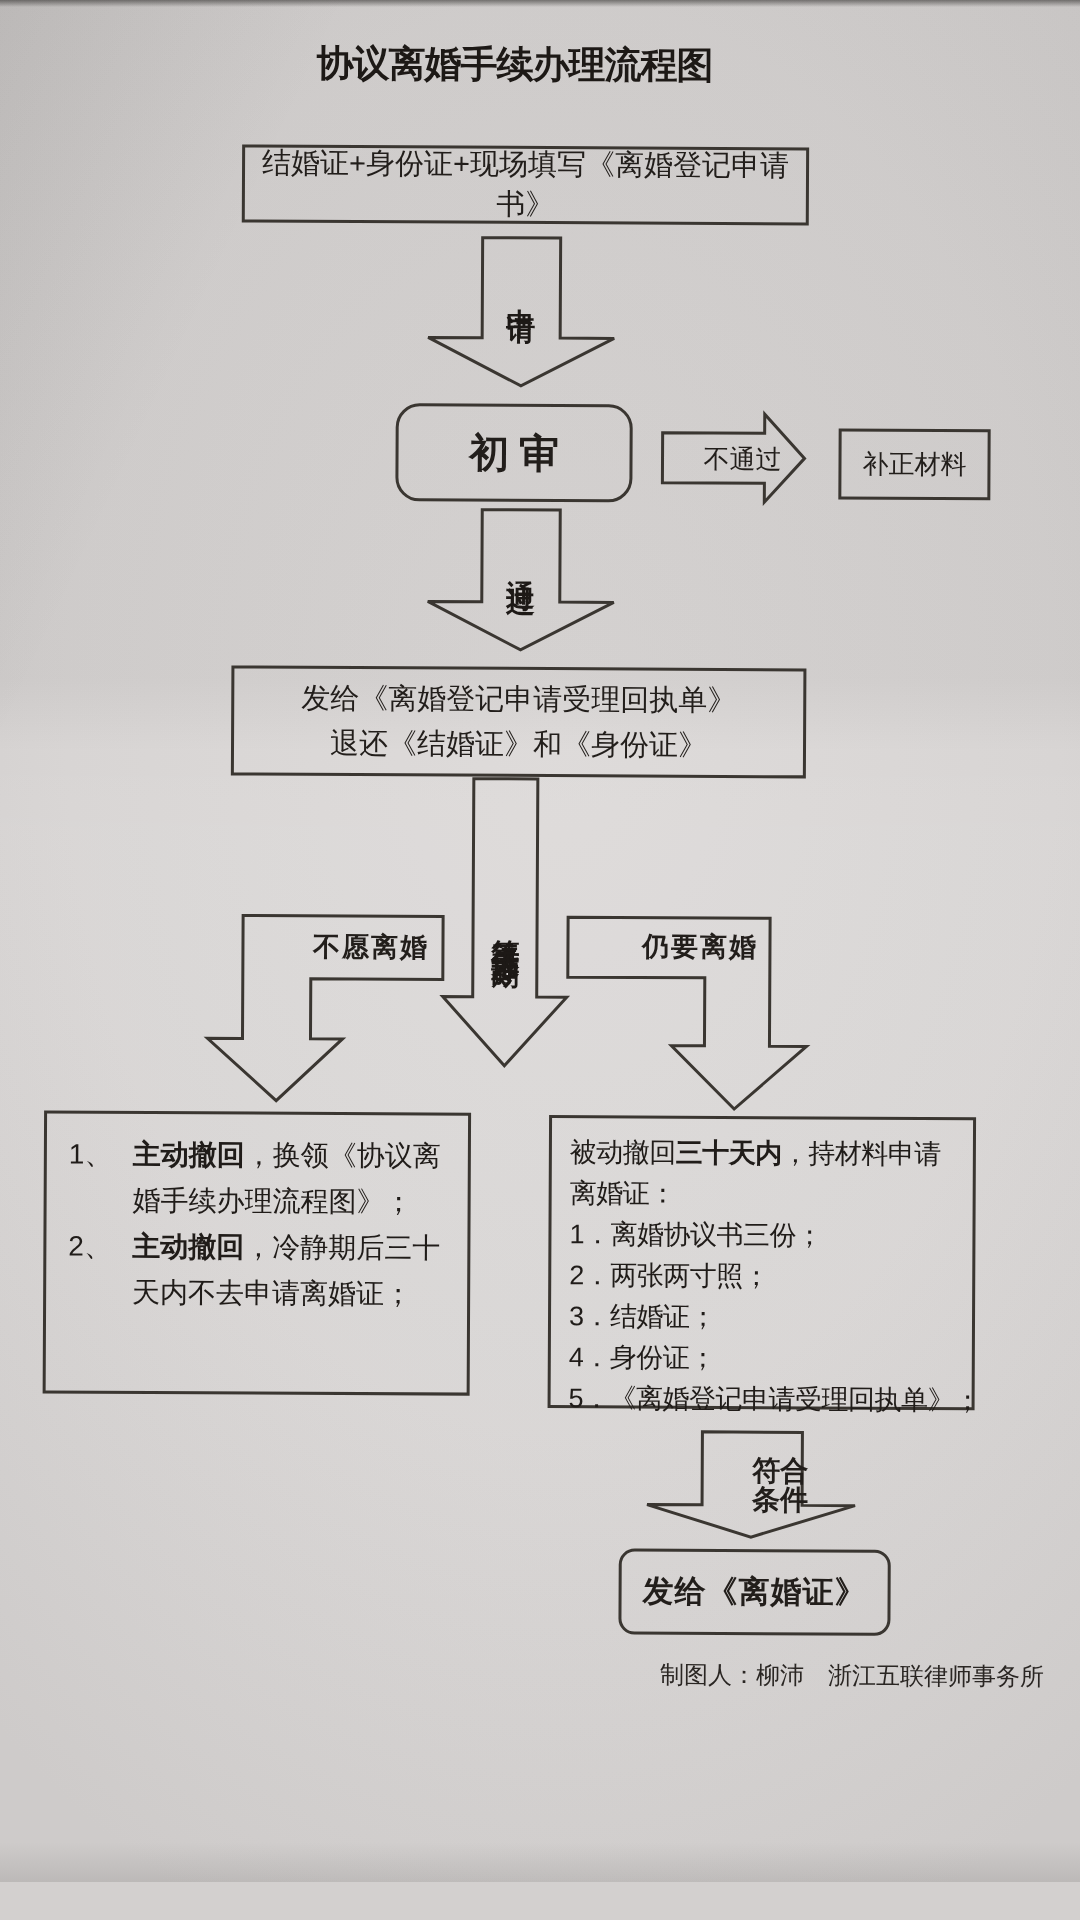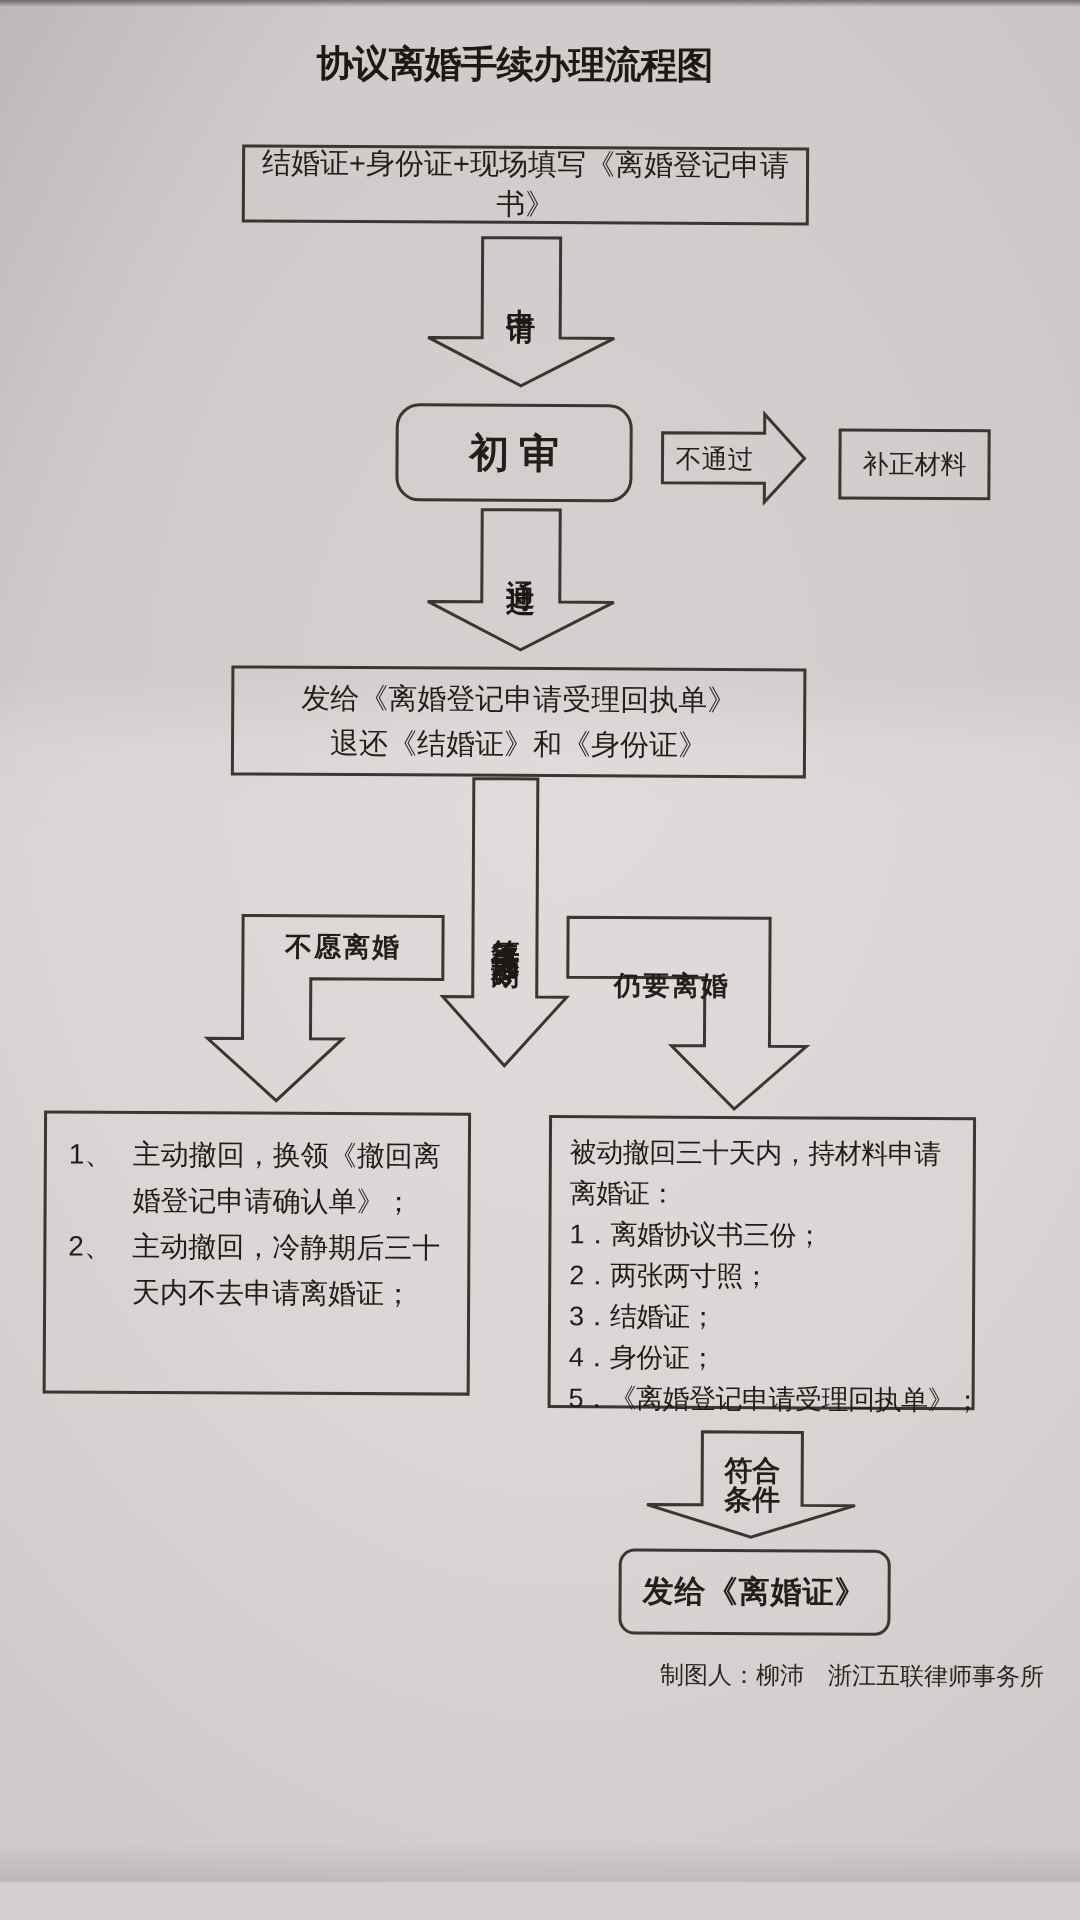--- a/index.html
+++ b/index.html
@@ -29,26 +29,26 @@
     font-size:37px;font-weight:700;letter-spacing:-1px;text-align:center;
     color:#1d1916;
   }
   .vtext{
     position:absolute;writing-mode:vertical-rl;text-orientation:upright;
     display:flex;align-items:center;justify-content:center;text-align:center;
     color:#1d1916;
   }
   svg.overlay{position:absolute;left:0;top:0;}
   svg.overlay polygon{fill:none;stroke:#3a3631;stroke-width:3;stroke-linejoin:miter;}
-  .label{position:absolute;display:flex;align-items:center;justify-content:center;text-align:left;color:#221e1b;}
+  .label{position:absolute;display:flex;align-items:center;justify-content:center;text-align:left;color:#221e1b;padding-left:28px;}
   .bigbox{position:absolute;border:3px solid #3a3631;box-sizing:border-box;color:#201c19;}
   .li{display:flex;align-items:flex-start;}
   .li .num{flex:0 0 64px;}
   .li .txt{flex:1 1 auto;}
-  b,.b{font-weight:400;text-align:center;}
+  b,.b{font-weight:700;text-align:center;}
   .credit{position:absolute;color:#2a2623;}
   .pre{white-space:pre-line;}
 </style>
 </head>
 <body>
 
 <div class="page">
   <div class="flow">
 
     <div class="title">协议离婚手续办理流程图</div>
@@ -90,26 +90,26 @@
 
     <div class="box" style="left:230px;top:667px;width:575px;height:110px;font-size:29px;line-height:45px;flex-direction:column;">
       <div>发给《离婚登记申请受理回执单》</div>
       <div>退还《结婚证》和《身份证》</div>
     </div>
 
     <div class="vtext" style="left:477px;top:798px;width:56px;height:262px;font-size:28px;font-weight:600;letter-spacing:3px;">等待三十天冷静期</div>
 
     <div class="label" style="left:253px;top:923px;width:180px;height:50px;font-size:27px;font-weight:600;letter-spacing:2px;">不愿离婚</div>
 
-    <div class="label" style="left:582px;top:960px;width:180px;height:50px;font-size:27px;font-weight:600;letter-spacing:2px;">仍要离婚</div>
+    <div class="label" style="left:582px;top:921px;width:180px;height:50px;font-size:27px;font-weight:600;letter-spacing:2px;">仍要离婚</div>
 
     <div class="bigbox" style="left:45px;top:1113px;width:427px;height:283px;padding:18px 12px 0 22px;font-size:28px;line-height:46px;">
       <div class="li">
         <span class="num">1、</span>
-        <span class="txt"><b>主动撤回</b><span>，换领《撤回离婚登记申请确认单》；</span></span>
+        <span class="txt"><b>主动撤回</b><span>，换领《协议离婚手续办理流程图》；</span></span>
       </div>
       <div class="li">
         <span class="num">2、</span>
         <span class="txt"><b>主动撤回</b><span>，冷静期后三十天内不去申请离婚证；</span></span>
       </div>
     </div>
 
     <div class="bigbox" style="left:550px;top:1115px;width:427px;height:293px;padding:14px 10px 0 18px;font-size:27px;line-height:41px;letter-spacing:-0.5px;">
       <div><span>被动撤回</span><b>三十天内</b><span>，持材料申请离婚证：</span></div>
       <div style="white-space:nowrap;">1．离婚协议书三份；</div>

